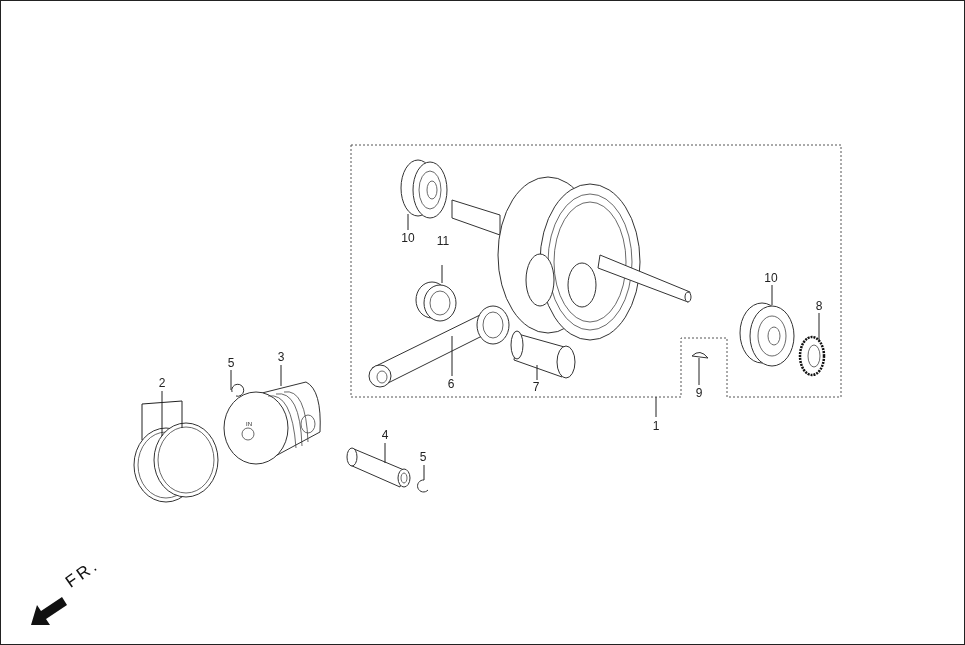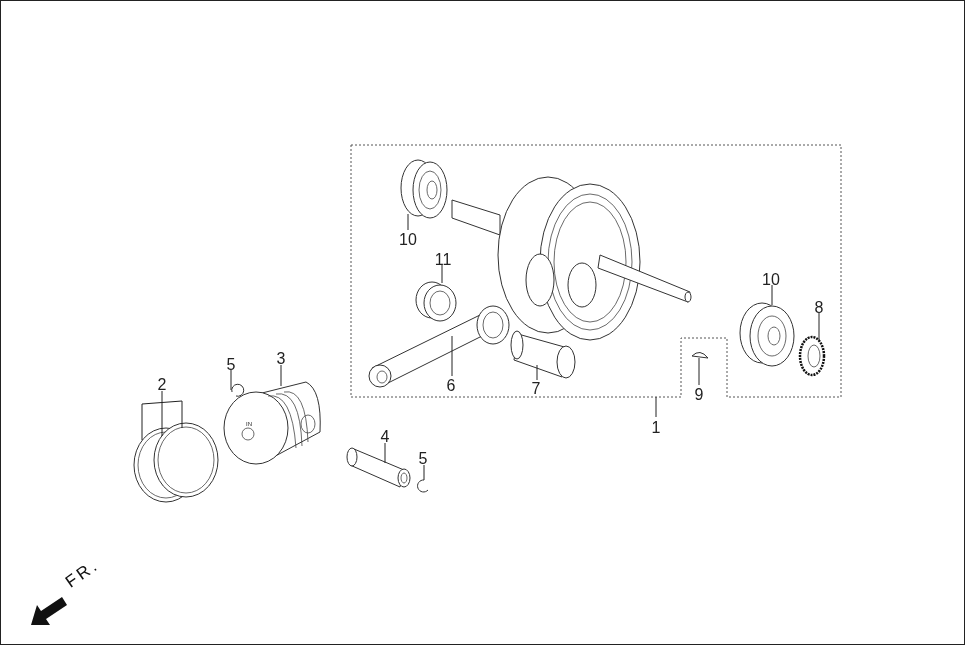--- a/index.html
+++ b/index.html
@@ -1,19 +1,19 @@
 <!DOCTYPE html>
 <html><head>
 <meta charset="utf-8">
 <style>
   html, body { margin: 0; padding: 0; background: #ffffff; }
   body { width: 965px; height: 645px; position: relative; overflow: hidden; font-family: "Liberation Sans", sans-serif; }
   .frame { position: absolute; left: 0; top: 0; width: 963px; height: 643px; border: 1px solid #222; background: #fff; }
   svg { position: absolute; left: 0; top: 0; }
-  .lbl { position: absolute; font-size: 16px; color: #222; font-family: "Liberation Sans", sans-serif; transform: translate(-50%, 0); white-space: nowrap; }
+  .lbl { position: absolute; font-size: 12px; color: #222; font-family: "Liberation Sans", sans-serif; transform: translate(-50%, 0); white-space: nowrap; }
   .fr { position: absolute; left: 62px; top: 576px; font-size: 17px; letter-spacing: 3px; color: #111; transform: rotate(-35deg); transform-origin: left top; font-family: "Liberation Sans", sans-serif; }
   .part { stroke: #333; stroke-width: 1; fill: #fff; }
   .thin { stroke: #444; stroke-width: 0.8; fill: none; }
   .lead { stroke: #222; stroke-width: 1; fill: none; }
   .dot { stroke: #555; stroke-width: 1; fill: none; stroke-dasharray: 2 2; }
 </style>
 </head>
 <body>
 
 <div class="frame"></div>
@@ -125,17 +125,17 @@
 <div class="lbl" style="left:281px;top:350px">3</div>
 <div class="lbl" style="left:385px;top:428px">4</div>
 <div class="lbl" style="left:231px;top:356px">5</div>
 <div class="lbl" style="left:423px;top:450px">5</div>
 <div class="lbl" style="left:451px;top:377px">6</div>
 <div class="lbl" style="left:536px;top:380px">7</div>
 <div class="lbl" style="left:819px;top:299px">8</div>
 <div class="lbl" style="left:699px;top:386px">9</div>
 <div class="lbl" style="left:408px;top:231px">10</div>
 <div class="lbl" style="left:771px;top:271px">10</div>
-<div class="lbl" style="left:443px;top:251px">11</div>
+<div class="lbl" style="left:443px;top:234px">11</div>
 
 <div class="lbl" style="left:249px;top:421px;font-size:6px">IN</div>
 
 <div class="fr">FR.</div>
 
 </body></html>

